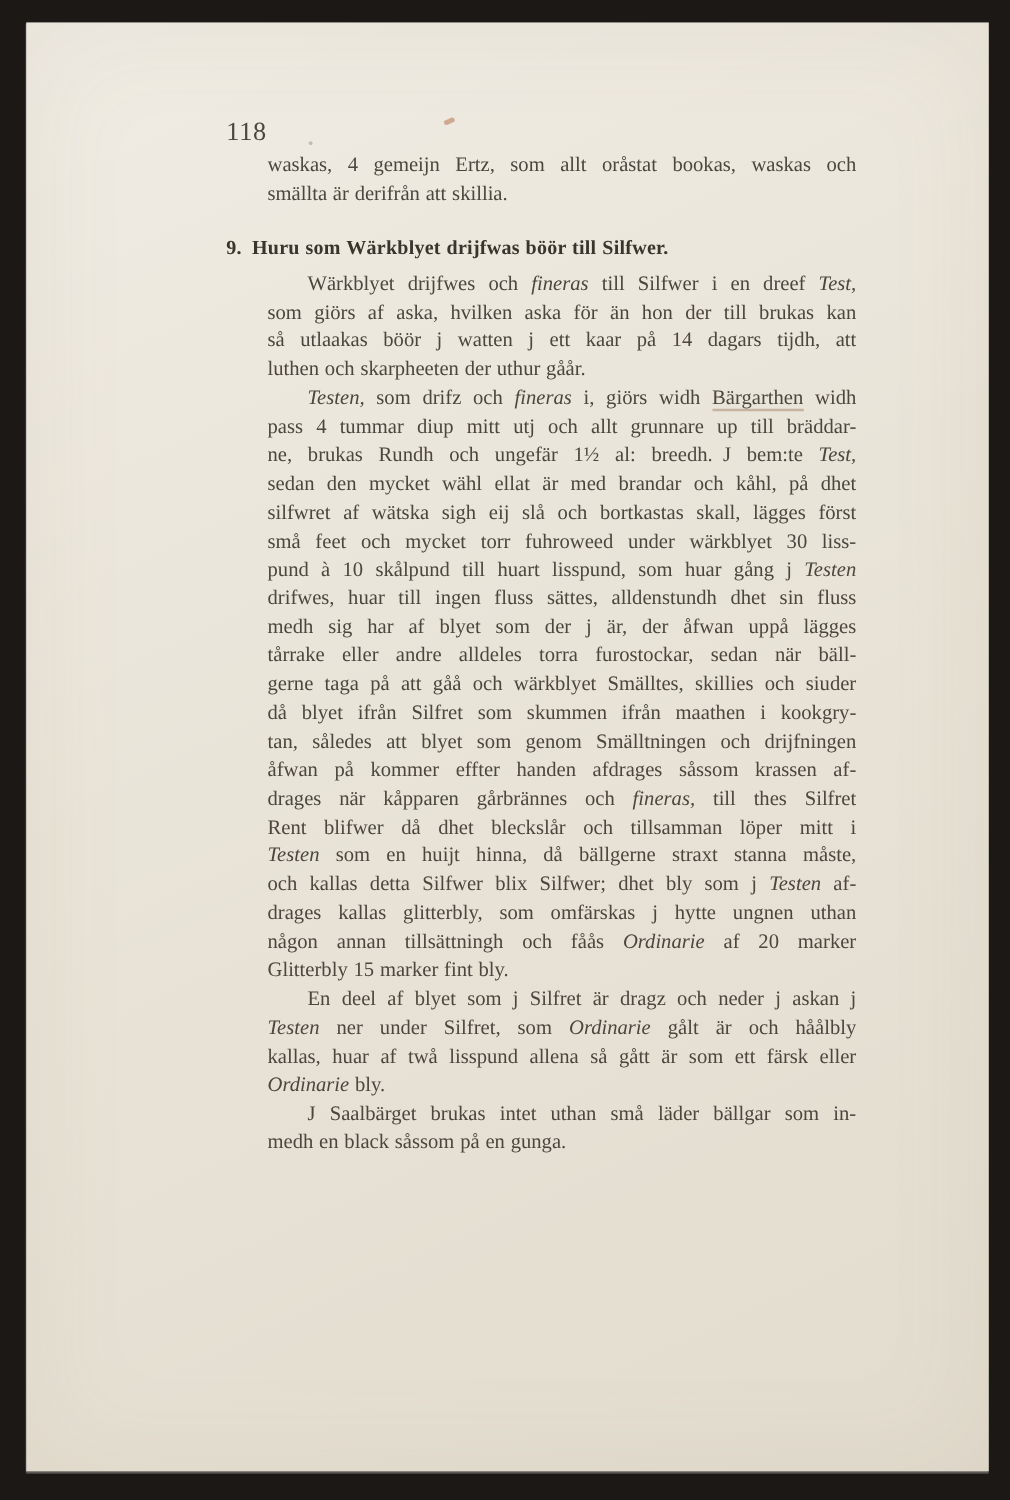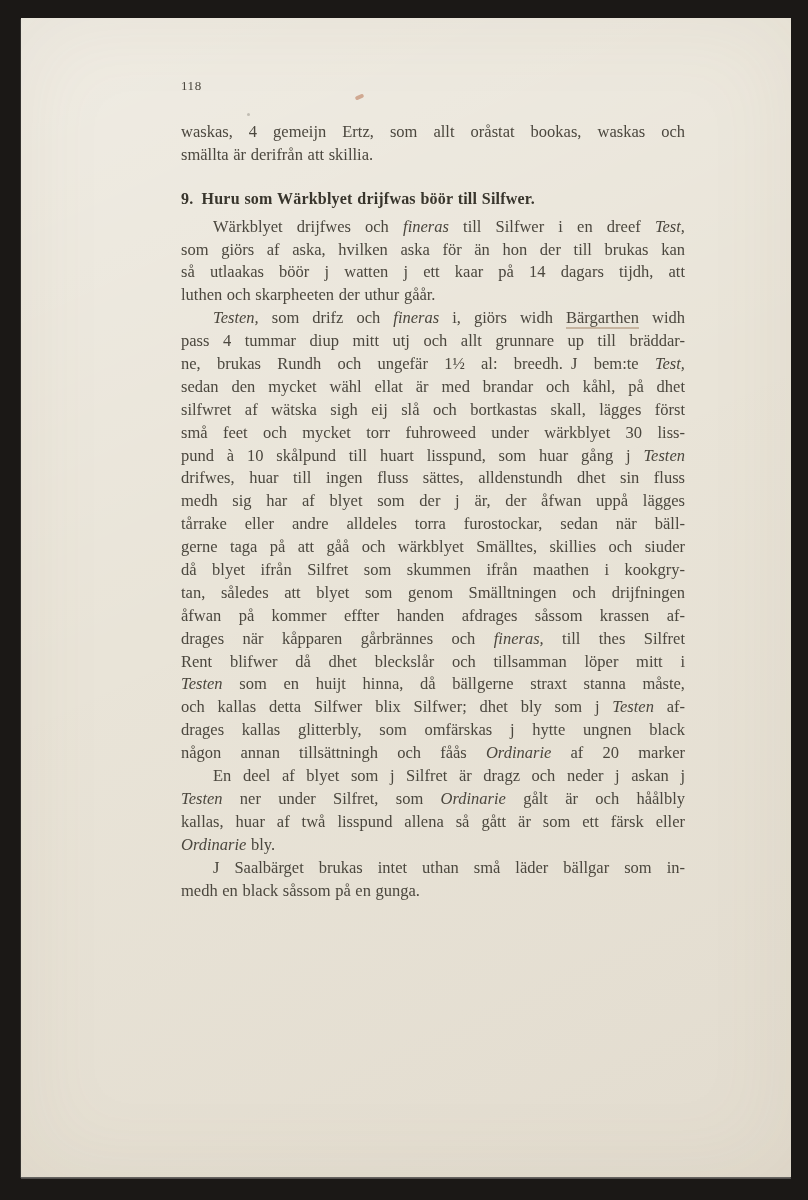--- a/index.html
+++ b/index.html
@@ -15,33 +15,34 @@
     width: 770px; height: 1159px;
     background-color: var(--paper, #e9e4d8);
     background-image:
       linear-gradient(155deg, rgba(255,255,255,.30) 0%, rgba(255,255,255,0) 45%, rgba(120,90,60,.06) 100%);
     box-shadow:
       0 2px 0 rgba(248,245,238,.25),
       -1px 1px 0 rgba(248,245,238,.12),
       inset 0 0 90px rgba(140,115,80,.08);
   }
   .pagenum {
-    position: absolute; left: 160px; top: 60px;
-    font-size: 13px; color: var(--ink, #4b473e);
+    position: absolute; left: 160px; top: 75px;
+    font-size: 21px; color: var(--ink, #4b473e);
     letter-spacing: .6px;
   }
   .flow {
     position: absolute; left: 160px; top: 103px; width: 504px;
     font-size: 16.5px; color: var(--ink, #4b473e);
     word-spacing: .5px;
   }
   .line {
     height: 22.9px; line-height: 22.9px;
     text-align: justify; text-align-last: justify;
     overflow: hidden;
+    margin-left: 33px;
   }
   .line.last { text-align-last: left; }
   .line.indent { padding-left: 32px; }
   .heading {
     margin: 21px 0 5px;
     height: 22.9px; line-height: 22.9px;
     text-align: left;
     font-weight: bold; font-size: 16px;
     letter-spacing: .2px;
     color: var(--ink-heading, #38352c);
@@ -86,22 +87,23 @@
       <div class="line"><span>medh sig har af blyet som der j är, der åfwan uppå lägges</span></div>
       <div class="line"><span>tårrake eller andre alldeles torra furostockar, sedan när bäll-</span></div>
       <div class="line"><span>gerne taga på att gåå och wärkblyet Smälltes, skillies och siuder</span></div>
       <div class="line"><span>då blyet ifrån Silfret som skummen ifrån maathen i kookgry-</span></div>
       <div class="line"><span>tan, således att blyet som genom Smälltningen och drijfningen</span></div>
       <div class="line"><span>åfwan på kommer effter handen afdrages såssom krassen af-</span></div>
       <div class="line"><span>drages när kåpparen gårbrännes och </span><span class="it">fineras,</span><span> till thes Silfret</span></div>
       <div class="line"><span>Rent blifwer då dhet bleckslår och tillsamman löper mitt i</span></div>
       <div class="line"><span class="it">Testen</span><span> som en huijt hinna, då bällgerne straxt stanna måste,</span></div>
       <div class="line"><span>och kallas detta Silfwer blix Silfwer; dhet bly som j </span><span class="it">Testen</span><span> af-</span></div>
-      <div class="line"><span>drages kallas glitterbly, som omfärskas j hytte ungnen black</span></div>
+      <div class="line"><span>drages kallas glitterbly, som omfärskas j hytte ungnen uthan</span></div>
       <div class="line"><span>någon annan tillsättningh och fåås </span><span class="it">Ordinarie</span><span> af 20 marker</span></div>
+      <div class="line last"><span>Glitterbly 15 marker fint bly.</span></div>
       <div class="line indent"><span>En deel af blyet som j Silfret är dragz och neder j askan j</span></div>
       <div class="line"><span class="it">Testen</span><span> ner under Silfret, som </span><span class="it">Ordinarie</span><span> gålt är och håålbly</span></div>
       <div class="line"><span>kallas, huar af twå lisspund allena så gått är som ett färsk eller</span></div>
       <div class="line last"><span class="it">Ordinarie</span><span> bly.</span></div>
       <div class="line indent"><span>J Saalbärget brukas intet uthan små läder bällgar som in-</span></div>
       <div class="line last"><span>medh en black såssom på en gunga.</span></div>
     </div>
 </div>
 
 </body></html>

